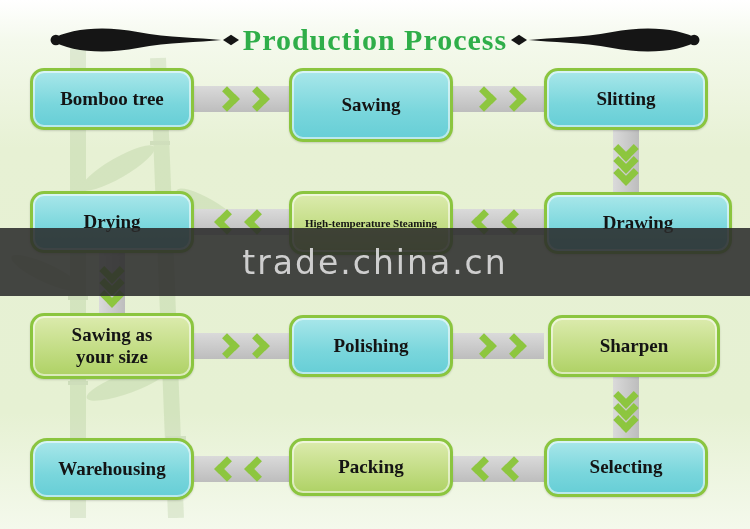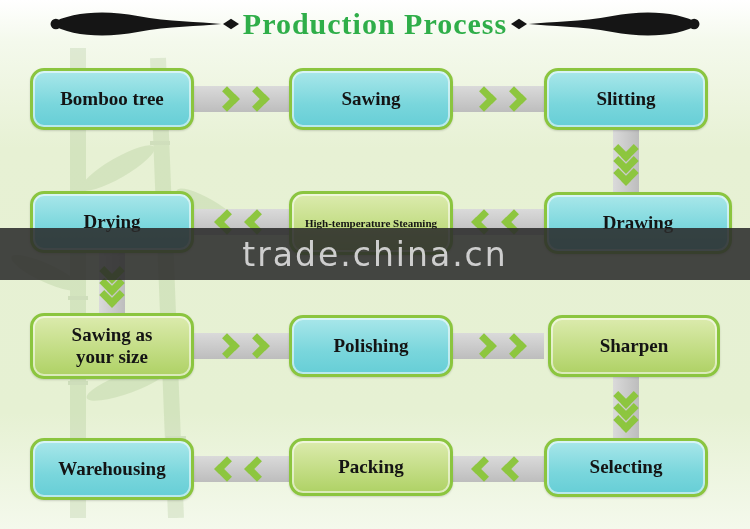--- a/index.html
+++ b/index.html
@@ -2,21 +2,21 @@
 <html style="--titleGreen: #2fae49; --boxBorder: #8bc53f; --boxCyan: #79d6dc; --boxGreen: #c3dd85; --chevGreen: #8dc63f; --connGray: #c9c9c9; --bandDark: #2b2b2b;"><head>
 <meta charset="utf-8">
 <style>
   html,body { margin:0; padding:0; background:#fff; }
   .stage {
     position:relative; width:750px; height:529px; overflow:hidden;
     font-family:"Liberation Serif", serif;
     background:linear-gradient(180deg,#ffffff 0%,#f4f9ec 8%,#e7f1d4 28%,#e6f1d3 78%,#f4f9ec 100%);
   }
   
-  .header { position:absolute; top:0; left:0; width:100%; height:48px;
+  .header { position:absolute; top:16px; left:0; width:100%; height:48px;
     display:flex; align-items:center; justify-content:center; z-index:3; }
   .title { font-size:30px; font-weight:bold; letter-spacing:1px;
     color:var(--titleGreen,#2fae49); white-space:nowrap; }
   .flourish { width:200px; height:32px; flex:0 0 auto; }
   .flourish.right { transform:scaleX(-1); }
 
   
   .bamboo { position:absolute; left:8px; top:48px; width:250px; height:470px; opacity:.15; z-index:0; }
 
   
@@ -37,21 +37,21 @@
     border:3px solid var(--boxBorder,#8bc53f); border-radius:14px;
     box-shadow:inset 0 0 0 2px rgba(255,255,255,.55), 0 1px 2px rgba(0,0,0,.15);
     padding:4px 2px; }
   .node.cyan  { background:linear-gradient(180deg,#a9e7ea 0%, var(--boxCyan,#79d6dc) 60%, #66ced6 100%); }
   .node.green { background:linear-gradient(180deg,#dcebae 0%, var(--boxGreen,#c3dd85) 55%, #aed164 100%); }
   .node-label { font-size:19px; font-weight:bold; color:#141414; line-height:1.18; }
   .node.small .node-label { font-size:11px; }
   .node.narrow { padding:20px 20px; }
 
   
-  .watermark-band { position:absolute; left:0; top:228px; width:100%; height:52px;
+  .watermark-band { position:absolute; left:0; top:228px; width:100%; height:68px;
     background:rgba(43,43,43,.87); z-index:5;
     display:flex; align-items:center; justify-content:center; }
   .watermark-text { font-family:"DejaVu Sans", sans-serif; font-size:33px;
     color:#d6d6d6; letter-spacing:2px; opacity:.95; }
 </style>
 </head>
 <body>
 
 <div class="stage">
 
@@ -136,21 +136,21 @@
     <i class="chev l"></i>
   </div>
   <div class="conn h" style="left:453px; top:456px; width:91px;">
     <i class="chev l"></i>
     <i class="chev l"></i>
   </div>
 
   <div class="node cyan" style="left:30px; top:68px; width:164px; height:62px;">
     <span class="node-label">Bomboo tree</span>
   </div>
-  <div class="node cyan" style="left:289px; top:68px; width:164px; height:62px;">
+  <div class="node cyan" style="left:289px; top:68px; width:164px; height:74px;">
     <span class="node-label">Sawing</span>
   </div>
   <div class="node cyan" style="left:30px; top:191px; width:164px; height:62px;">
     <span class="node-label">Drying</span>
   </div>
 
   <div class="node cyan" style="left:544px; top:68px; width:164px; height:62px;">
     <span class="node-label">Slitting</span>
   </div>
   <div class="node green small" style="left:289px; top:191px; width:164px; height:64px;">
@@ -163,21 +163,21 @@
   <div class="node green narrow" style="left:30px; top:313px; width:164px; height:66px;">
     <span class="node-label">Sawing as your size</span>
   </div>
   <div class="node cyan" style="left:289px; top:315px; width:164px; height:62px;">
     <span class="node-label">Polishing</span>
   </div>
   <div class="node green" style="left:524px; top:315px; width:172px; height:62px;margin-left:24px;">
     <span class="node-label">Sharpen</span>
   </div>
 
-  <div class="node cyan" style="left:30px; top:438px; width:164px; height:62px;">
+  <div class="node cyan" style="left:30px; top:438px; width:164px; height:62px;border-radius:17px;">
     <span class="node-label">Warehousing</span>
   </div>
   <div class="node green" style="left:289px; top:438px; width:164px; height:58px;">
     <span class="node-label">Packing</span>
   </div>
   <div class="node cyan" style="left:544px; top:438px; width:164px; height:59px;">
     <span class="node-label">Selecting</span>
   </div>
 
   <div class="watermark-band">

